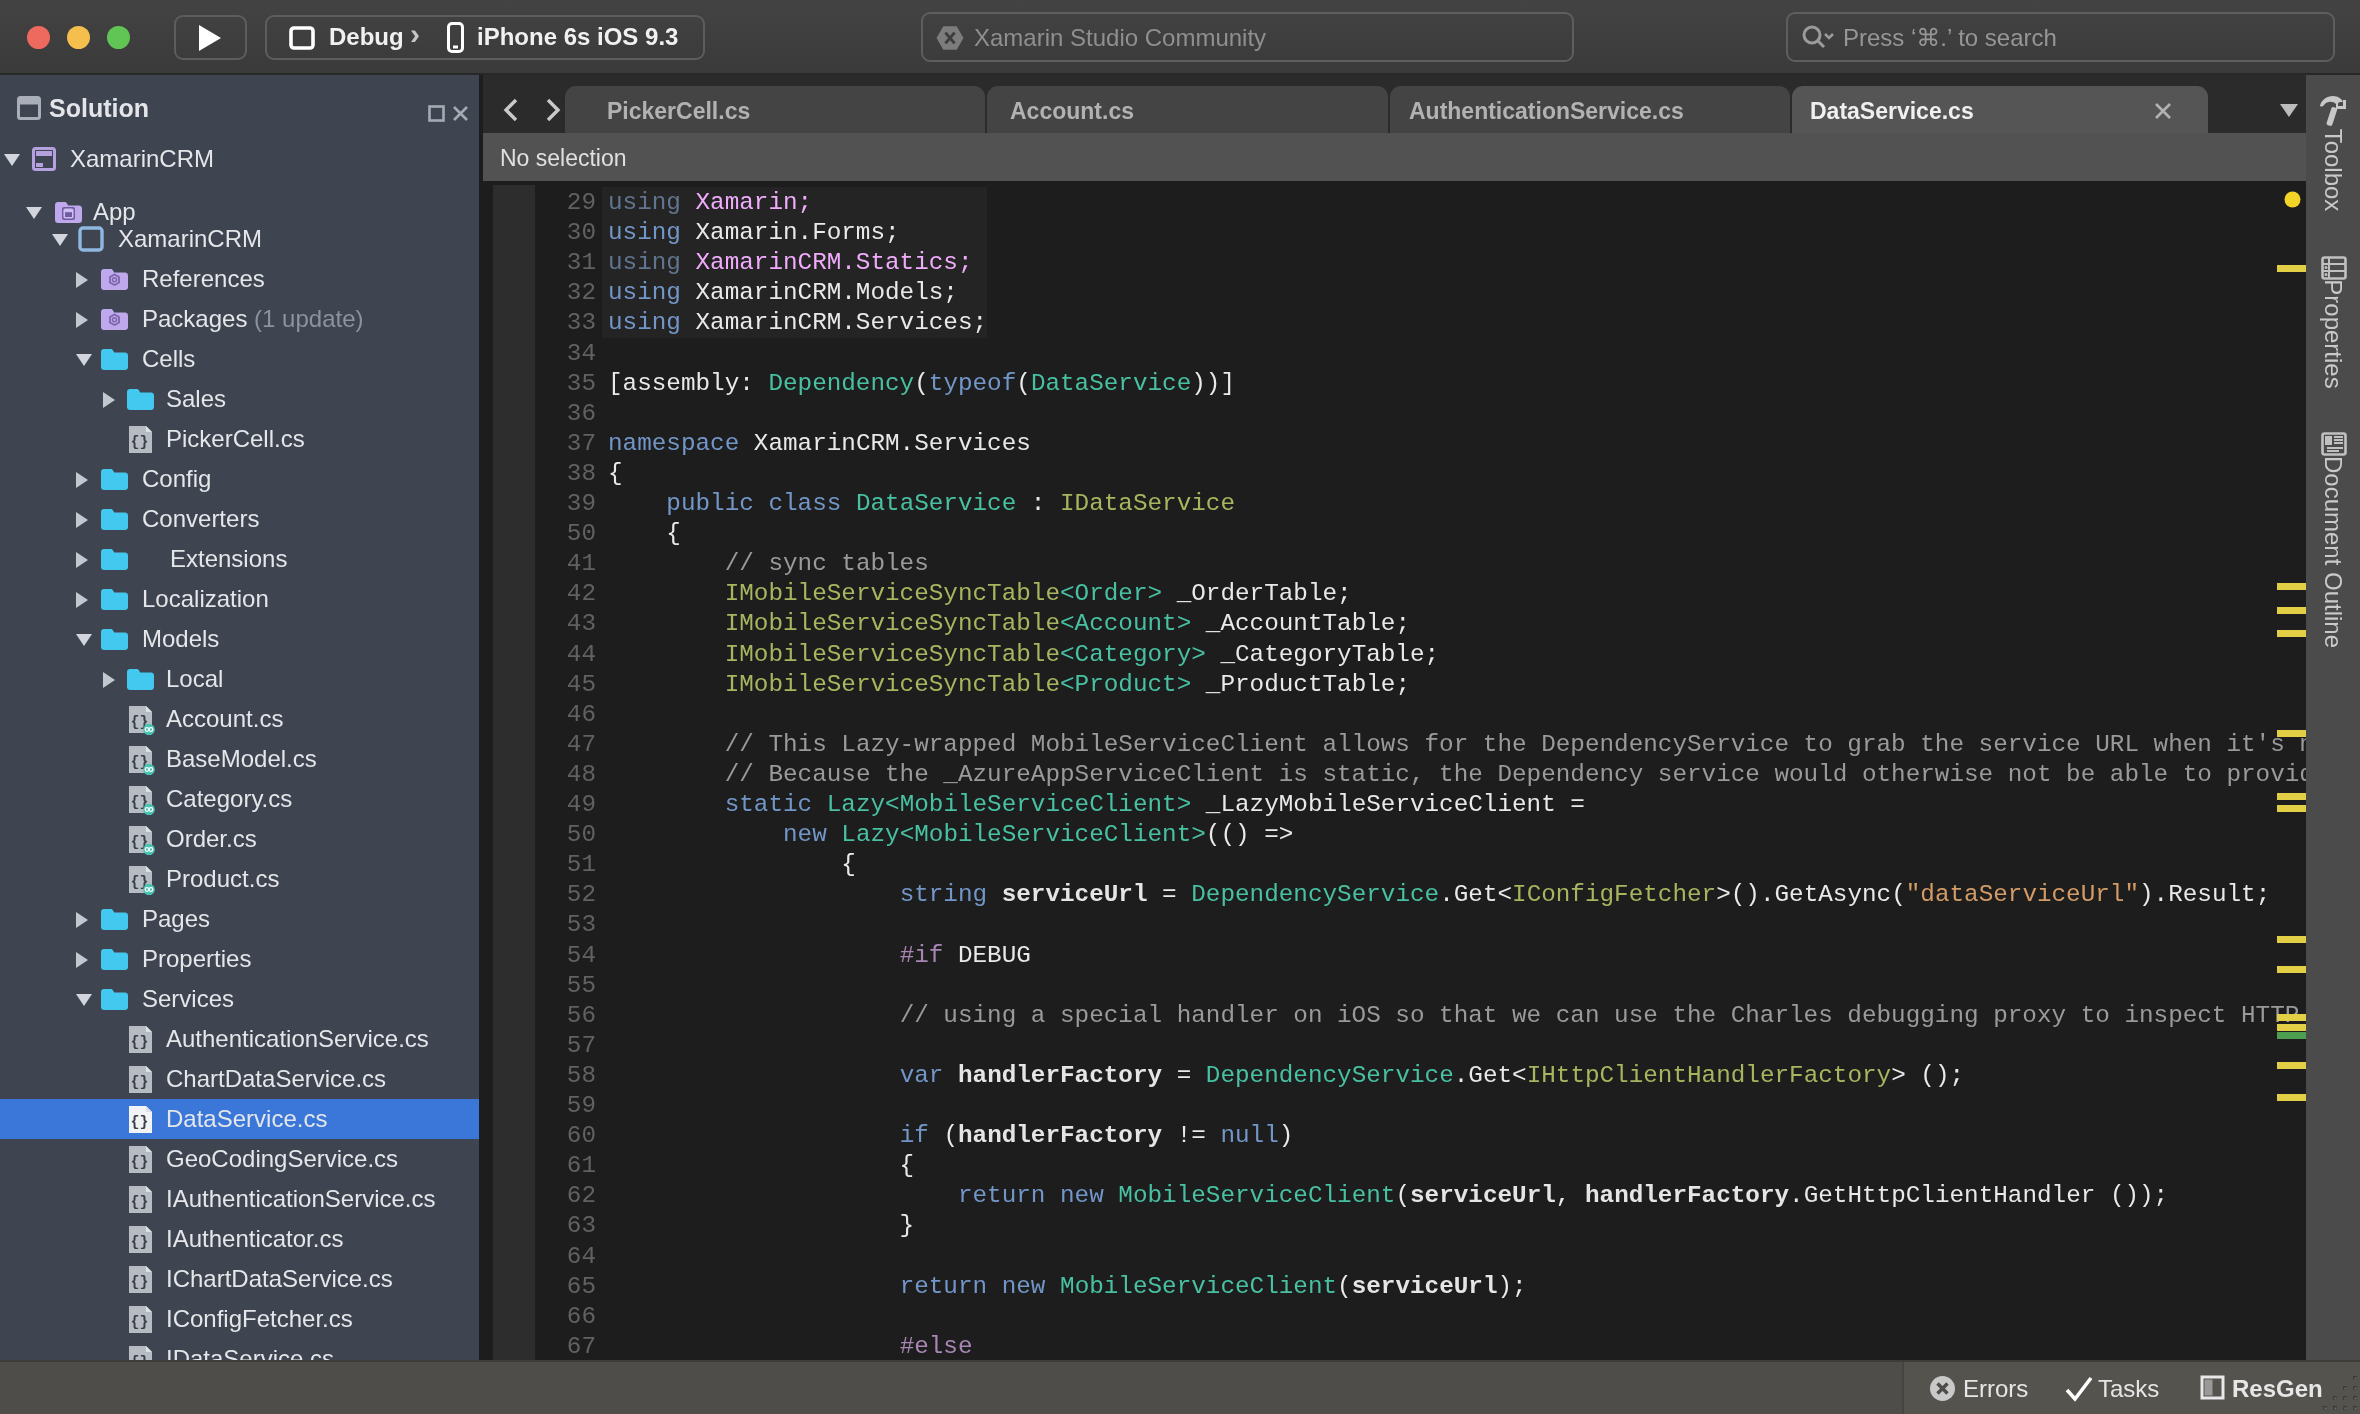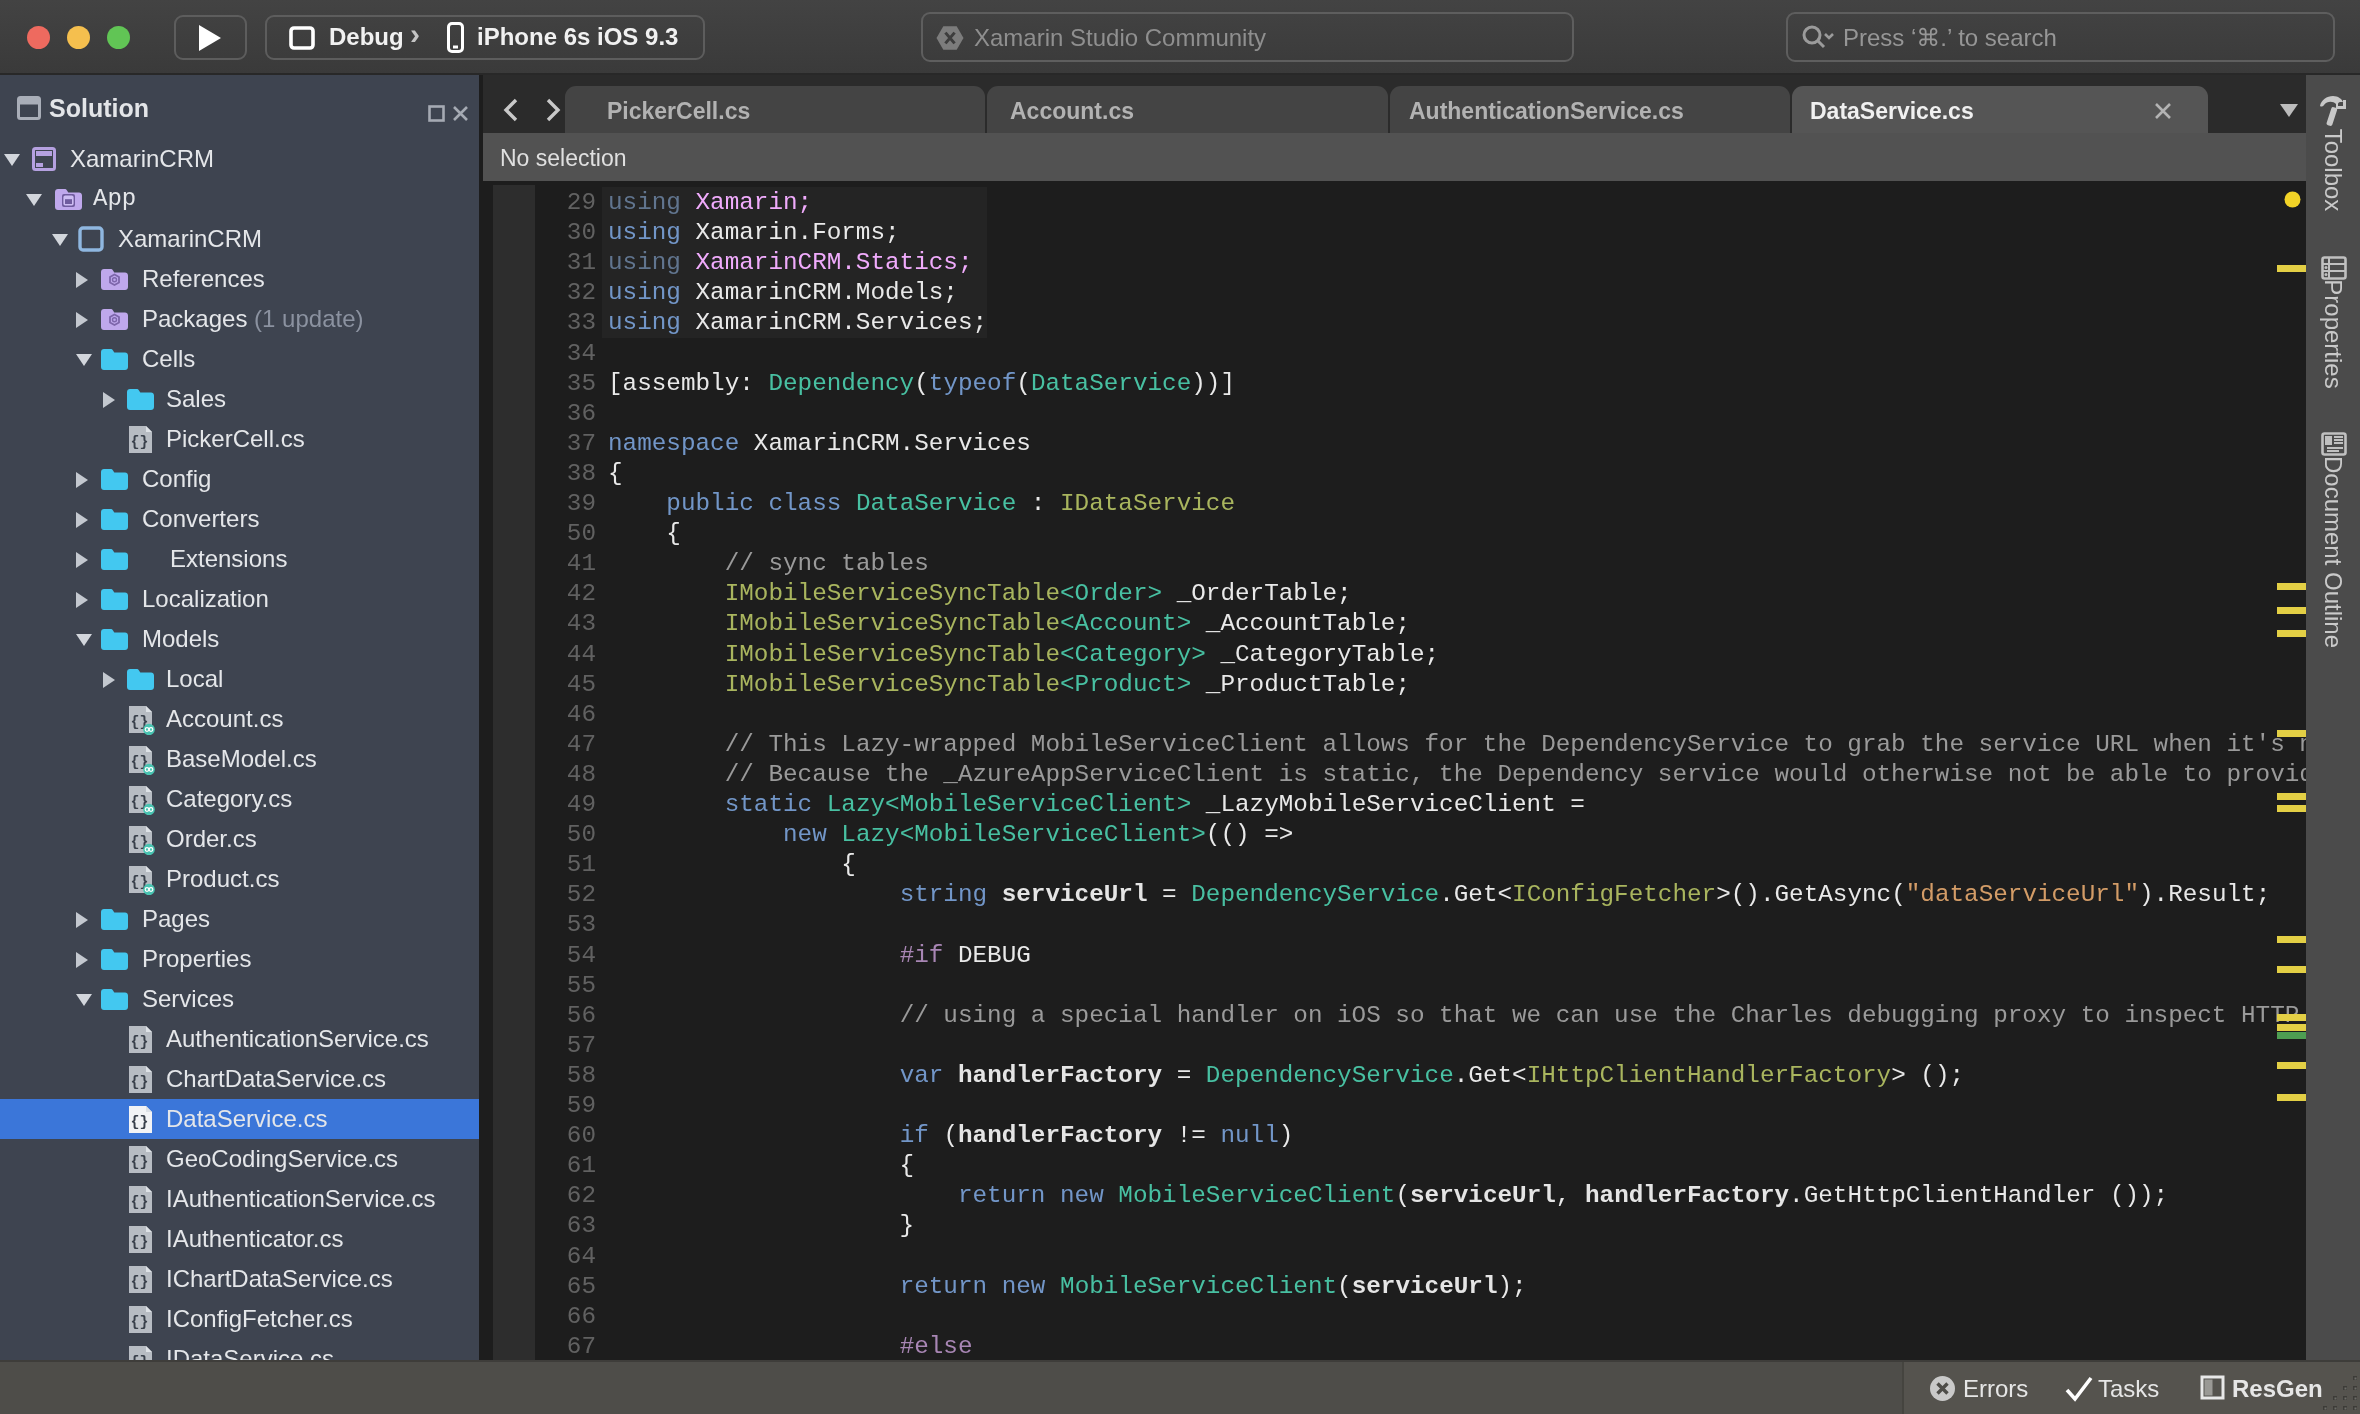--- a/index.html
+++ b/index.html
@@ -141,21 +141,21 @@
         <svg class="abs" style="left:4px;top:15px;" width="16" height="12" viewBox="0 0 16 12">
           <path d="M0 0 L16 0 L8 12 Z" fill="#d2d6dc"></path>
         </svg>
         <svg class="abs" style="left:32px;top:8px;" width="24" height="24" viewBox="0 0 24 24">
           <rect x="1.5" y="1.5" width="21" height="21" rx="2" fill="none" stroke="#b5a1e0" stroke-width="3"></rect>
           <rect x="4" y="4" width="16" height="5" fill="#b5a1e0"></rect>
           <rect x="4" y="16" width="7" height="4" fill="#b5a1e0"></rect>
         </svg>
         <span class="lbl" style="left:70px;">XamarinCRM</span>
       </div>
-      <div class="row" style="top:104px;font-family:Liberation Mono, monospace;">
+      <div class="row" style="top:117px;">
         <svg class="abs" style="left:26px;top:15px;" width="16" height="12" viewBox="0 0 16 12">
           <path d="M0 0 L16 0 L8 12 Z" fill="#d2d6dc"></path>
         </svg>
         <svg class="abs" style="left:54px;top:9px;" width="29" height="23" viewBox="0 0 29 23">
           <path d="M1 4 C1 2.3 2.3 1 4 1 L10.5 1 C11.6 1 12.4 1.5 13 2.4 L14.3 4.4 L25 4.4 C26.7 4.4 28 5.7 28 7.4 L28 19 C28 20.7 26.7 22 25 22 L4 22 C2.3 22 1 20.7 1 19 Z" fill="#bfa8ec"></path>
           <rect x="8" y="6" width="13" height="13" rx="2" fill="#6f5b9e"></rect>
           <rect x="10.2" y="8.2" width="8.6" height="8.6" rx="1" fill="none" stroke="#cdbcf2" stroke-width="1.6"></rect>
           <rect x="10.2" y="8.2" width="8.6" height="3" fill="#cdbcf2"></rect>
         </svg>
         <span class="lbl" style="left:93px;">App</span>

